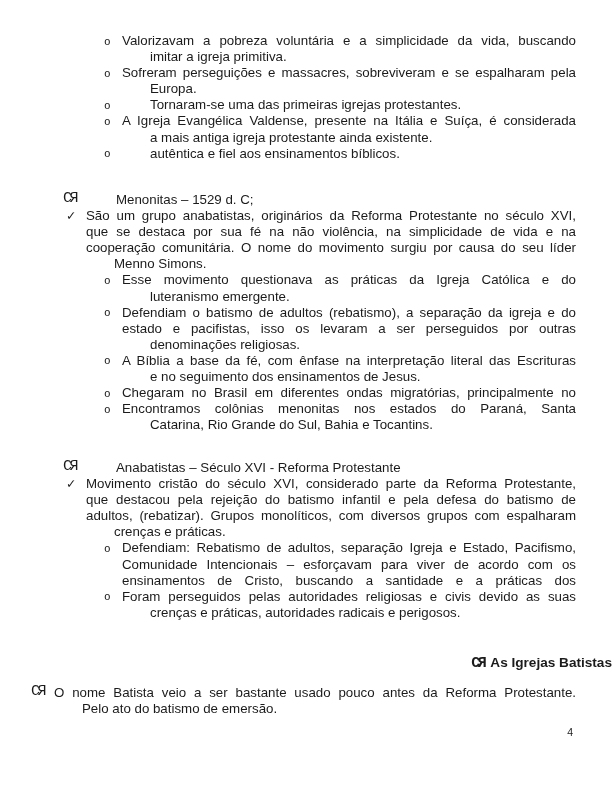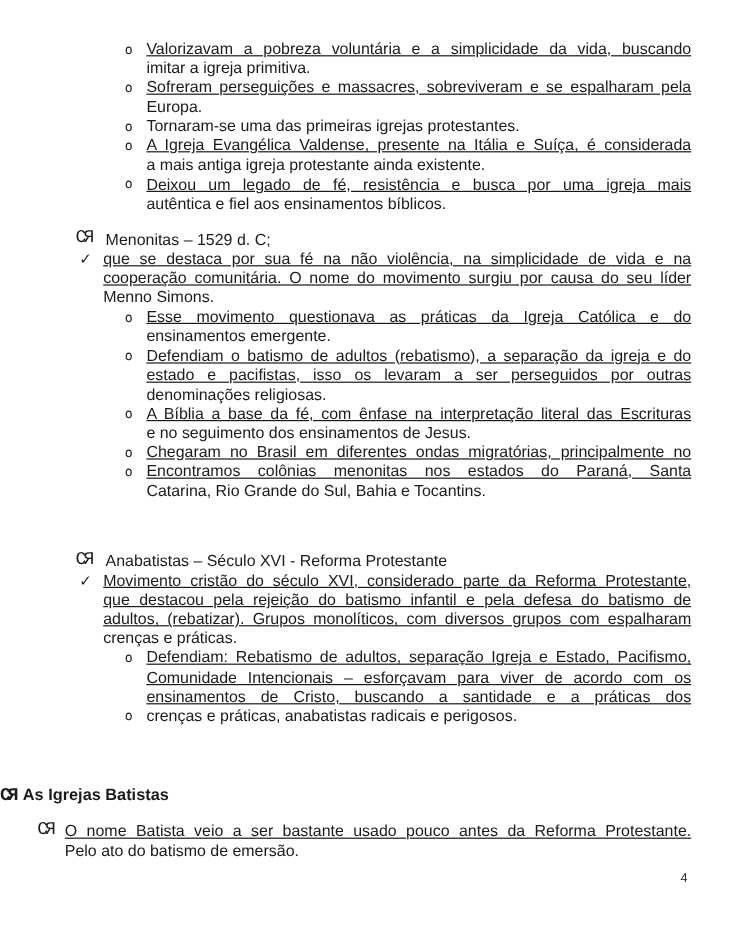--- a/index.html
+++ b/index.html
@@ -5,43 +5,43 @@
   * { margin:0; padding:0; box-sizing:border-box; }
   html,body { background:#ffffff; }
   body { width:612px; height:792px; }
   .page {
     position:relative; width:612px; height:792px; background:#ffffff;
     font-family:"Liberation Sans","DejaVu Sans",sans-serif;
     font-size:13.3px; line-height:16.1px; color:#1b1b1b; overflow:hidden;
   }
   .abs { position:absolute; left:0; width:612px; }
   .ln { height:16.1px; }
-  .j  { text-align:justify; text-align-last:justify;text-decoration:underline; }
-  .l  { text-align:left; }
+  .j  { text-align:justify; text-align-last:justify; }
+  .l  { text-align:left;margin-left:28px; }
 
   
   .oitem   { position:relative; margin-left:122px; margin-right:36px; }
   .vpara   { position:relative; margin-left:86px;  margin-right:36px; }
   .stitle  { position:relative; margin-left:88px;  margin-right:36px; }
   .topitem { position:relative; margin-left:54px;  margin-right:36px; }
 
   .obul {
     position:absolute; left:-18px; top:0.5px;
     font-family:"DejaVu Sans Mono","Liberation Mono",monospace;
     font-size:11px; line-height:16.1px; color:#1b1b1b;
   }
   .chk { position:absolute; left:-20px; top:0; font-size:12.5px; line-height:16.1px; color:#222; }
   .secbul {
     font-family:Liberation Mono, monospace;
     font-size:15px; letter-spacing:-2.5px; padding-right:7px;
   }
   .stitle .secbul  { position:absolute; left:-25px; top:-1px; }
   .topitem .secbul { position:absolute; left:-23px; top:-1px; }
 
-  .heading { text-align:left; font-weight:bold; font-size:13.6px; }
+  .heading { text-align:right; font-weight:bold; font-size:13.6px; }
   .heading .secbul { position:static; font-weight:bold; padding-right:6px; }
 
   .pageno {
     position:absolute; right:39px; top:724px; width:40px;
     text-align:right; font-size:10.5px; color:#222;
   }
 </style>
 </head>
 <body>
 
@@ -62,40 +62,40 @@
       <span class="obul">o</span>
       <div class="ln l">Tornaram-se uma das primeiras igrejas protestantes.</div>
     </div>
     <div class="oitem">
       <span class="obul">o</span>
       <div class="ln j">A Igreja Evangélica Valdense, presente na Itália e Suíça, é considerada</div>
       <div class="ln l">a mais antiga igreja protestante ainda existente.</div>
     </div>
     <div class="oitem">
       <span class="obul">o</span>
-      <div class="ln j">Deixou um legado de fé, resistência e busca por uma igreja mais</div>
       <div class="ln l">autêntica e fiel aos ensinamentos bíblicos.</div>
     </div>
   </section>
 
   <section class="abs" style="top:192px">
     <div class="stitle">
       <span class="secbul">CЯ</span>
       <div class="ln l">Menonitas – 1529 d. C;</div>
     </div>
     <div class="vpara">
       <span class="chk">✓</span>
+      <div class="ln j">São um grupo anabatistas, originários da Reforma Protestante no século XVI,</div>
       <div class="ln j">que se destaca por sua fé na não violência, na simplicidade de vida e na</div>
       <div class="ln j">cooperação comunitária. O nome do movimento surgiu por causa do seu líder</div>
       <div class="ln l">Menno Simons.</div>
     </div>
     <div class="oitem">
       <span class="obul">o</span>
       <div class="ln j">Esse movimento questionava as práticas da Igreja Católica e do</div>
-      <div class="ln l">ensinamentos emergente.</div>
+      <div class="ln l">luteranismo emergente.</div>
     </div>
     <div class="oitem">
       <span class="obul">o</span>
       <div class="ln j">Defendiam o batismo de adultos (rebatismo), a separação da igreja e do</div>
       <div class="ln j">estado e pacifistas, isso os levaram a ser perseguidos por outras</div>
       <div class="ln l">denominações religiosas.</div>
     </div>
     <div class="oitem">
       <span class="obul">o</span>
       <div class="ln j">A Bíblia a base da fé, com ênfase na interpretação literal das Escrituras</div>
@@ -125,21 +125,22 @@
       <div class="ln l">crenças e práticas.</div>
     </div>
     <div class="oitem">
       <span class="obul">o</span>
       <div class="ln j">Defendiam: Rebatismo de adultos, separação Igreja e Estado, Pacifismo,</div>
       <div class="ln j">Comunidade Intencionais – esforçavam para viver de acordo com os</div>
       <div class="ln j">ensinamentos de Cristo, buscando a santidade e a práticas dos</div>
     </div>
     <div class="oitem">
       <span class="obul">o</span>
-      <div class="ln l">crenças e práticas, anabatistas radicais e perigosos.</div>
+      <div class="ln j">Foram perseguidos pelas autoridades religiosas e civis devido as suas</div>
+      <div class="ln l">crenças e práticas, autoridades radicais e perigosos.</div>
     </div>
   </section>
 
   <section class="abs heading" style="top:655px">
     <span class="secbul">CЯ</span><span>As Igrejas Batistas</span>
   </section>
 
   <section class="abs" style="top:685px">
     <div class="topitem">
       <span class="secbul">CЯ</span>

